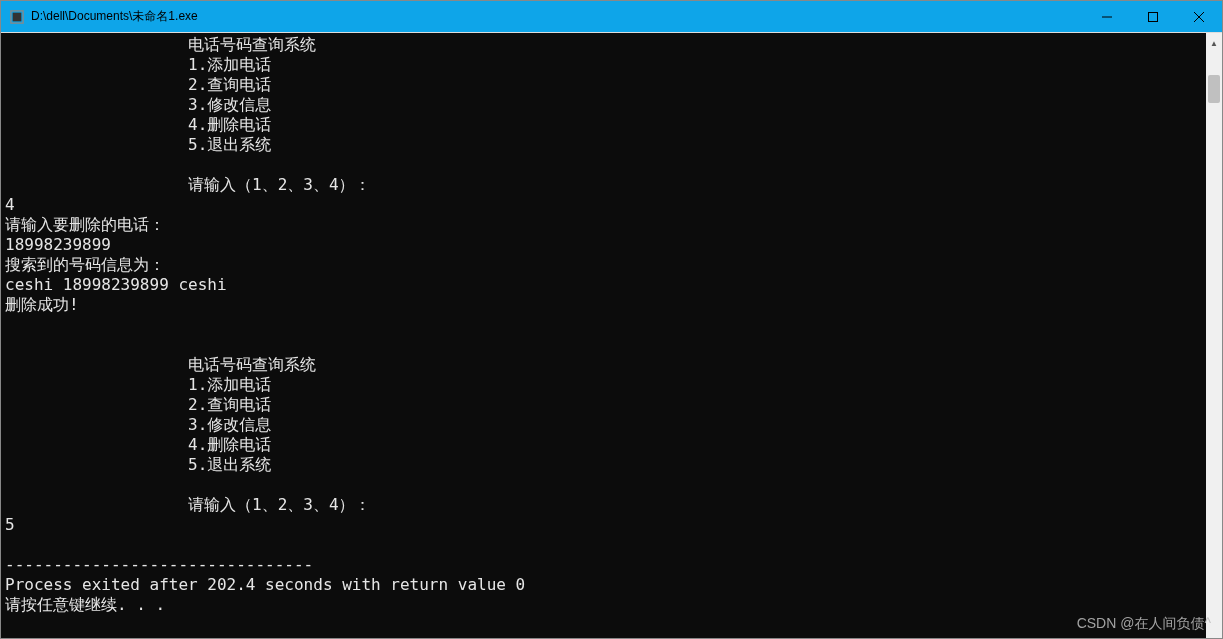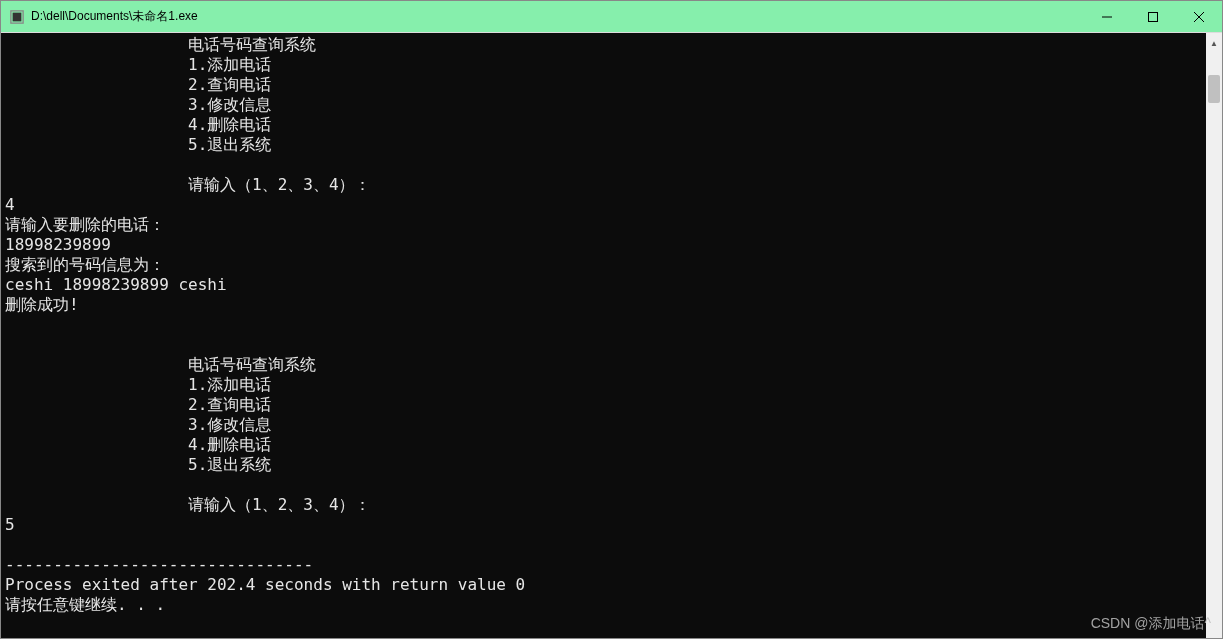--- a/index.html
+++ b/index.html
@@ -14,21 +14,21 @@
     .window {
       width: 1223px;
       height: 639px;
       background: #ffffff;
       border: 1px solid #888;
       display: flex;
       flex-direction: column;
     }
     .titlebar {
       height: 32px;
-      background: #86efac;
+      background: #0ea5e9;
       display: flex;
       align-items: center;
       justify-content: space-between;
       padding-left: 8px;
       border-bottom: 1px solid #ddd;
     }
     .titlebar-left {
       display: flex;
       align-items: center;
       gap: 6px;
@@ -176,13 +176,13 @@
 --------------------------------
 Process exited after 202.4 seconds with return value 0
 请按任意键继续. . .</div>
     <div class="scrollbar">
       <div class="scroll-arrow">▲</div>
       <div class="scroll-thumb"></div>
     </div>
   </div>
 </div>
 
-<div class="watermark">CSDN @添加电话^</div>
+<div class="watermark">CSDN @在人间负债^</div>
 
 </body></html>

